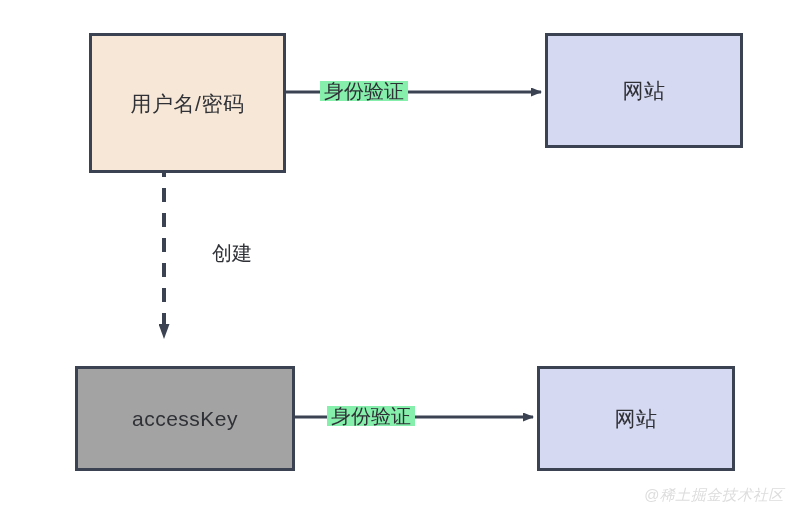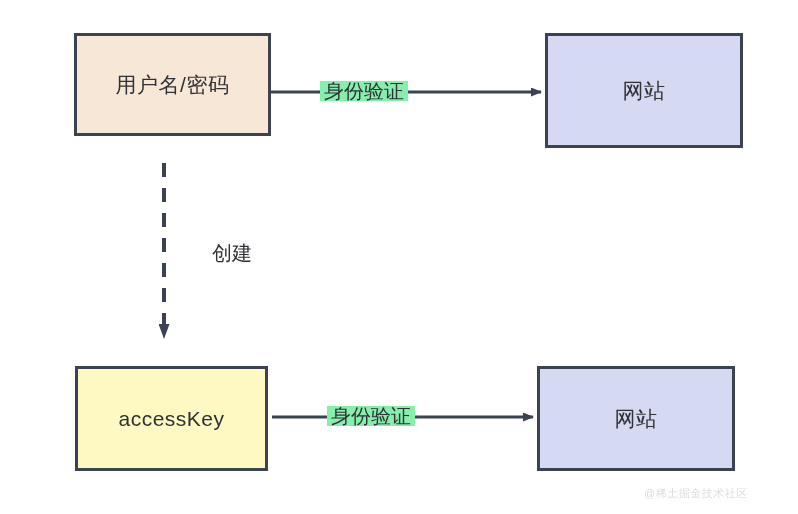--- a/index.html
+++ b/index.html
@@ -23,40 +23,40 @@
     border: 3px solid #3b4252;
     display: flex;
     align-items: center;
     justify-content: center;
     font-size: 21px;
     color: #2f3136;
     letter-spacing: 0.5px;
     line-height: 1;
   }
   .node-credentials {
-    left: 74px;
+    left: 89px;
     top: 33px;
     width: 197px;
-    height: 103px;
+    height: 140px;
     background: #f7e7d6;
     text-align: right;
   }
   .node-site-top {
     left: 545px;
     top: 33px;
     width: 198px;
     height: 115px;
     background: #d6d9f2;
   }
   .node-accesskey {
     left: 75px;
     top: 366px;
-    width: 193px;
+    width: 220px;
     height: 105px;
-    background: #fef9c3;
+    background: #a3a3a3;
   }
   .node-site-bottom {
     left: 537px;
     top: 366px;
     width: 198px;
     height: 105px;
     background: #d6d9f2;
   }
   .edge-svg {
     position: absolute;
@@ -86,24 +86,25 @@
   .label-create {
     left: 186px;
     top: 243px;
     background: transparent;
     margin-left: 22px;
   }
   .watermark {
     position: absolute;
     left: 644px;
     top: 486px;
-    font-size: 11px;
+    font-size: 15px;
     color: #dddddd;
     letter-spacing: 0.5px;
     white-space: nowrap;
+    font-style: italic;
   }
 </style>
 </head>
 <body>
 
 <div id="canvas">
 
   <svg class="edge-svg" viewBox="0 0 798 514">
     <defs>
       <marker id="arrowhead" markerWidth="11" markerHeight="9" refX="10" refY="4.5" orient="auto" markerUnits="userSpaceOnUse">

